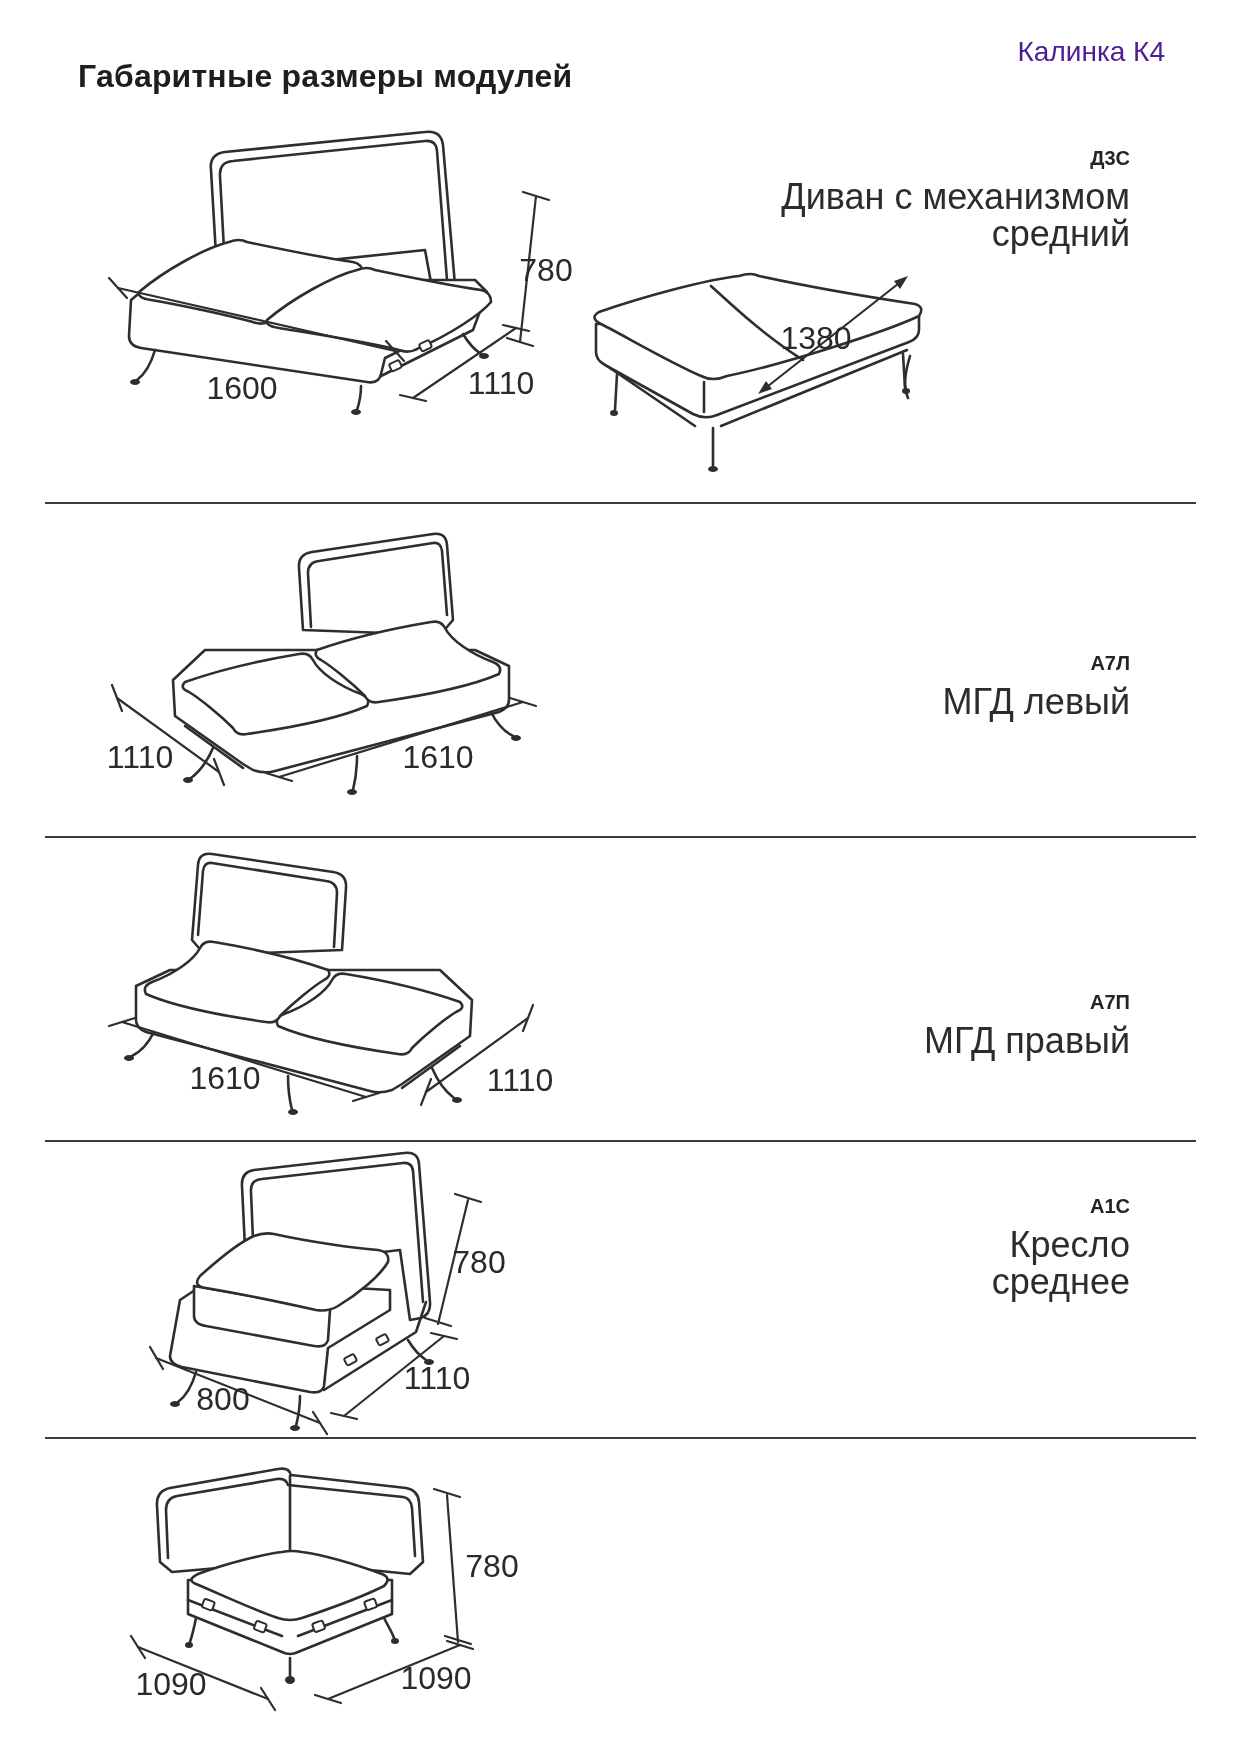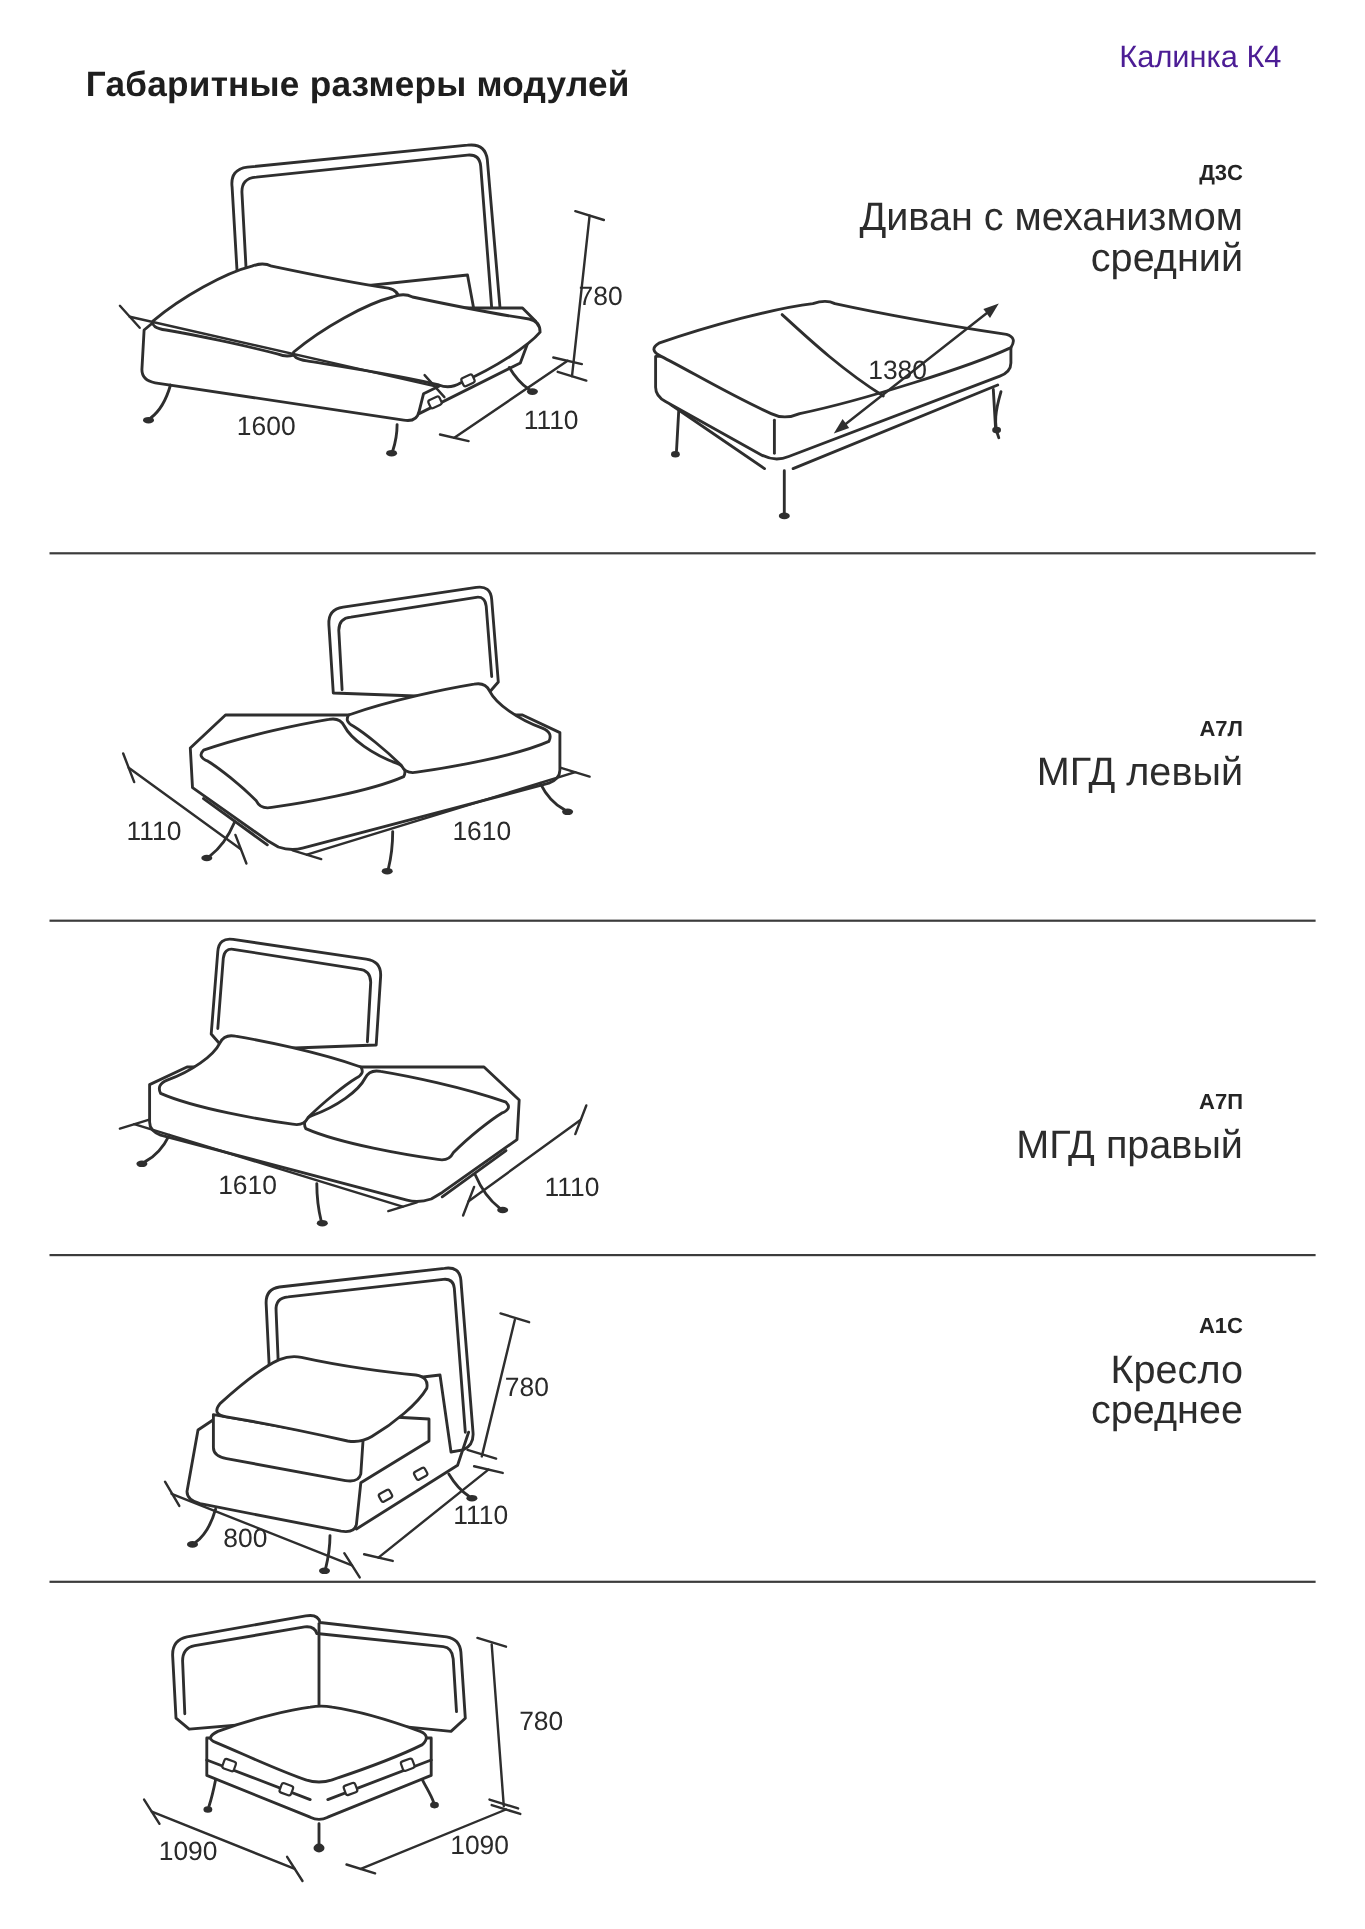--- a/index.html
+++ b/index.html
@@ -2,21 +2,21 @@
 <html><head>
 <meta charset="utf-8">
 <style>
   html,body{margin:0;padding:0;background:#ffffff;}
   .page{position:relative;width:1241px;height:1754px;background:#fff;overflow:hidden;
         font-family:"Liberation Sans", sans-serif;color:#262626;}
   .title{position:absolute;left:78px;top:58px;font-size:32px;font-weight:bold;color:#1e1e1e;letter-spacing:.2px;}
   .brand{position:absolute;right:76px;top:36px;font-size:28px;color:#4c1d95;}
   .divider{position:absolute;left:45px;width:1151px;height:2px;background:#3c3c3c;}
   .drawing{position:absolute;}
-  .dim{position:absolute;transform:translate(-50%,-50%);font-size:24px;color:#2a2a2a;white-space:nowrap;}
+  .dim{position:absolute;transform:translate(-50%,-50%);font-size:32px;color:#2a2a2a;white-space:nowrap;}
   .label{position:absolute;right:111px;text-align:right;}
   .label .code{font-size:20px;font-weight:bold;line-height:40px;color:#242424;}
   .label .desc{font-size:36px;line-height:37px;color:#2c2c2c;}
   svg{display:block;overflow:visible;}
   .fur{stroke:#2e2e2e;stroke-width:2.6;fill:none;stroke-linecap:round;stroke-linejoin:round;}
   .furw{stroke:#2e2e2e;stroke-width:2.6;fill:#ffffff;stroke-linecap:round;stroke-linejoin:round;}
   .dml{stroke:#2e2e2e;stroke-width:2.2;fill:none;stroke-linecap:round;}
   .foot{fill:#2e2e2e;stroke:none;}
   .clip{stroke:#2e2e2e;stroke-width:2;fill:#fff;}
 </style>

